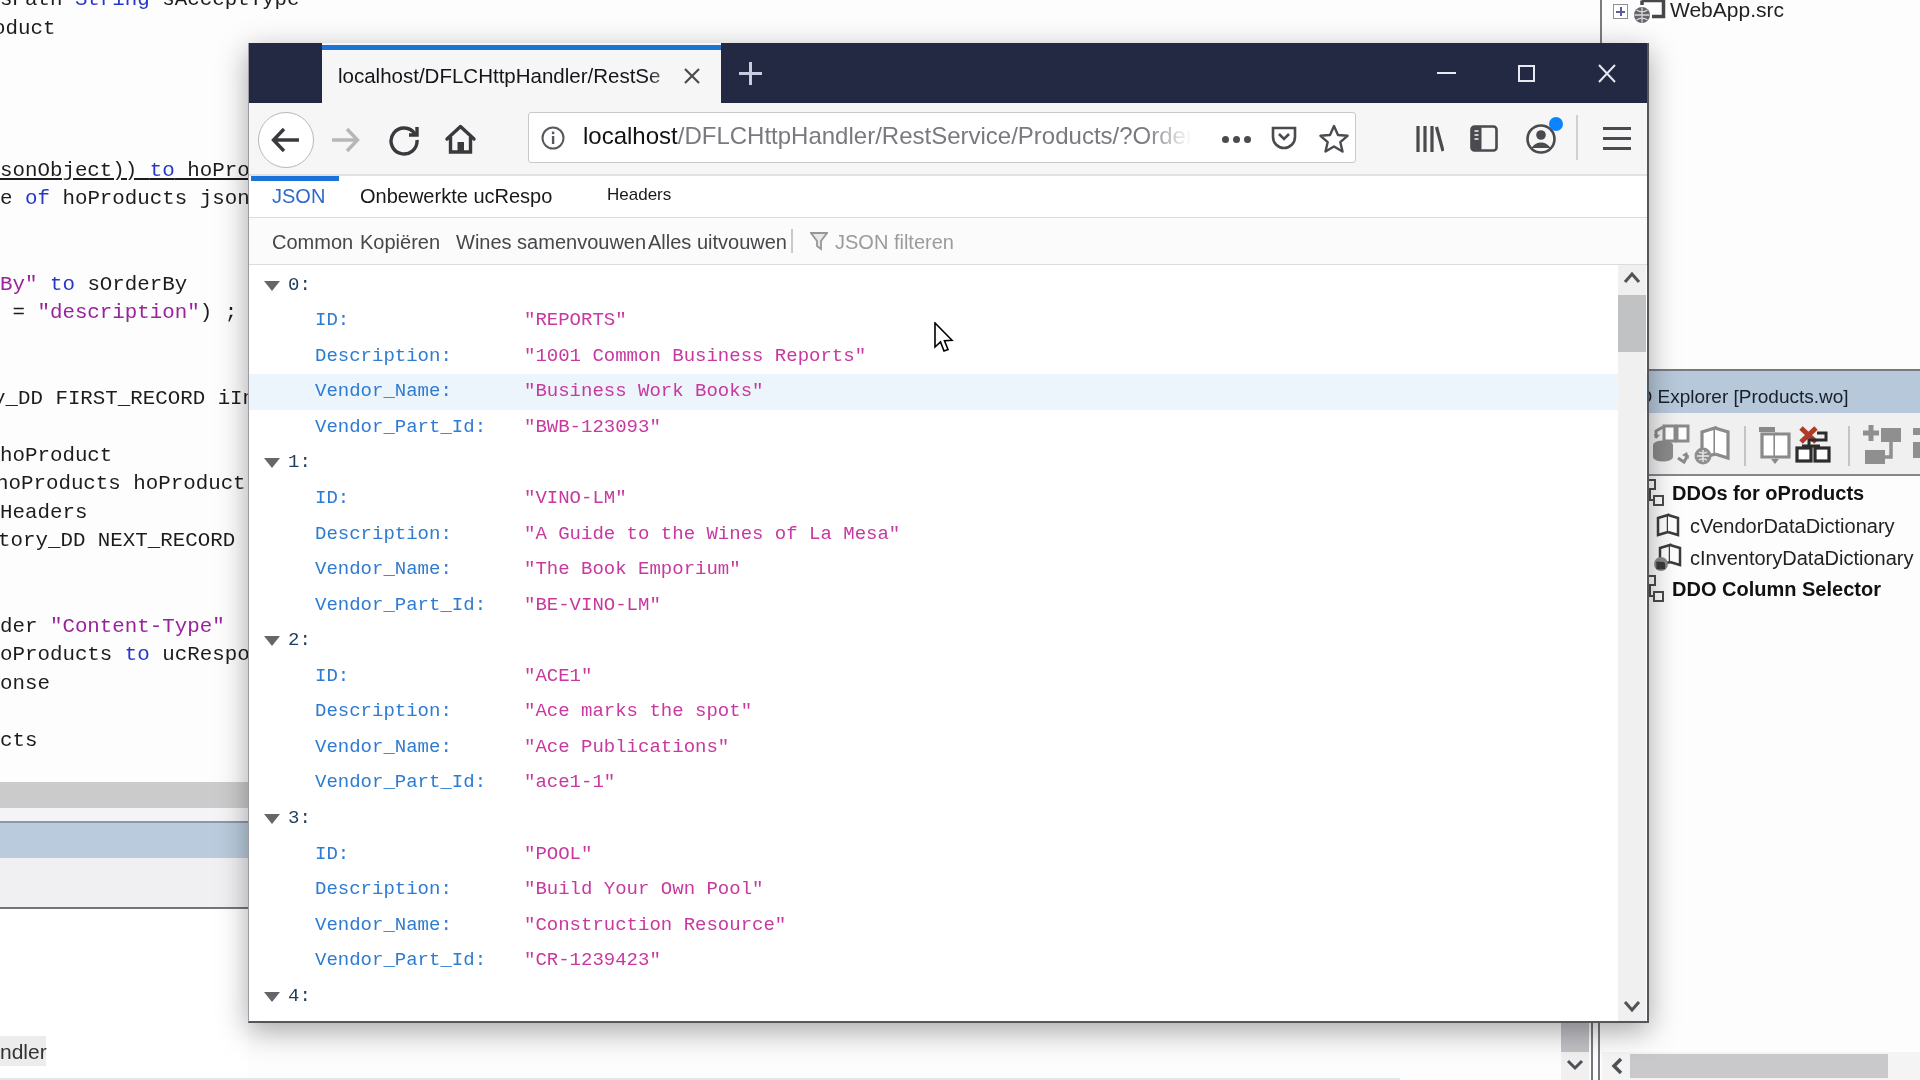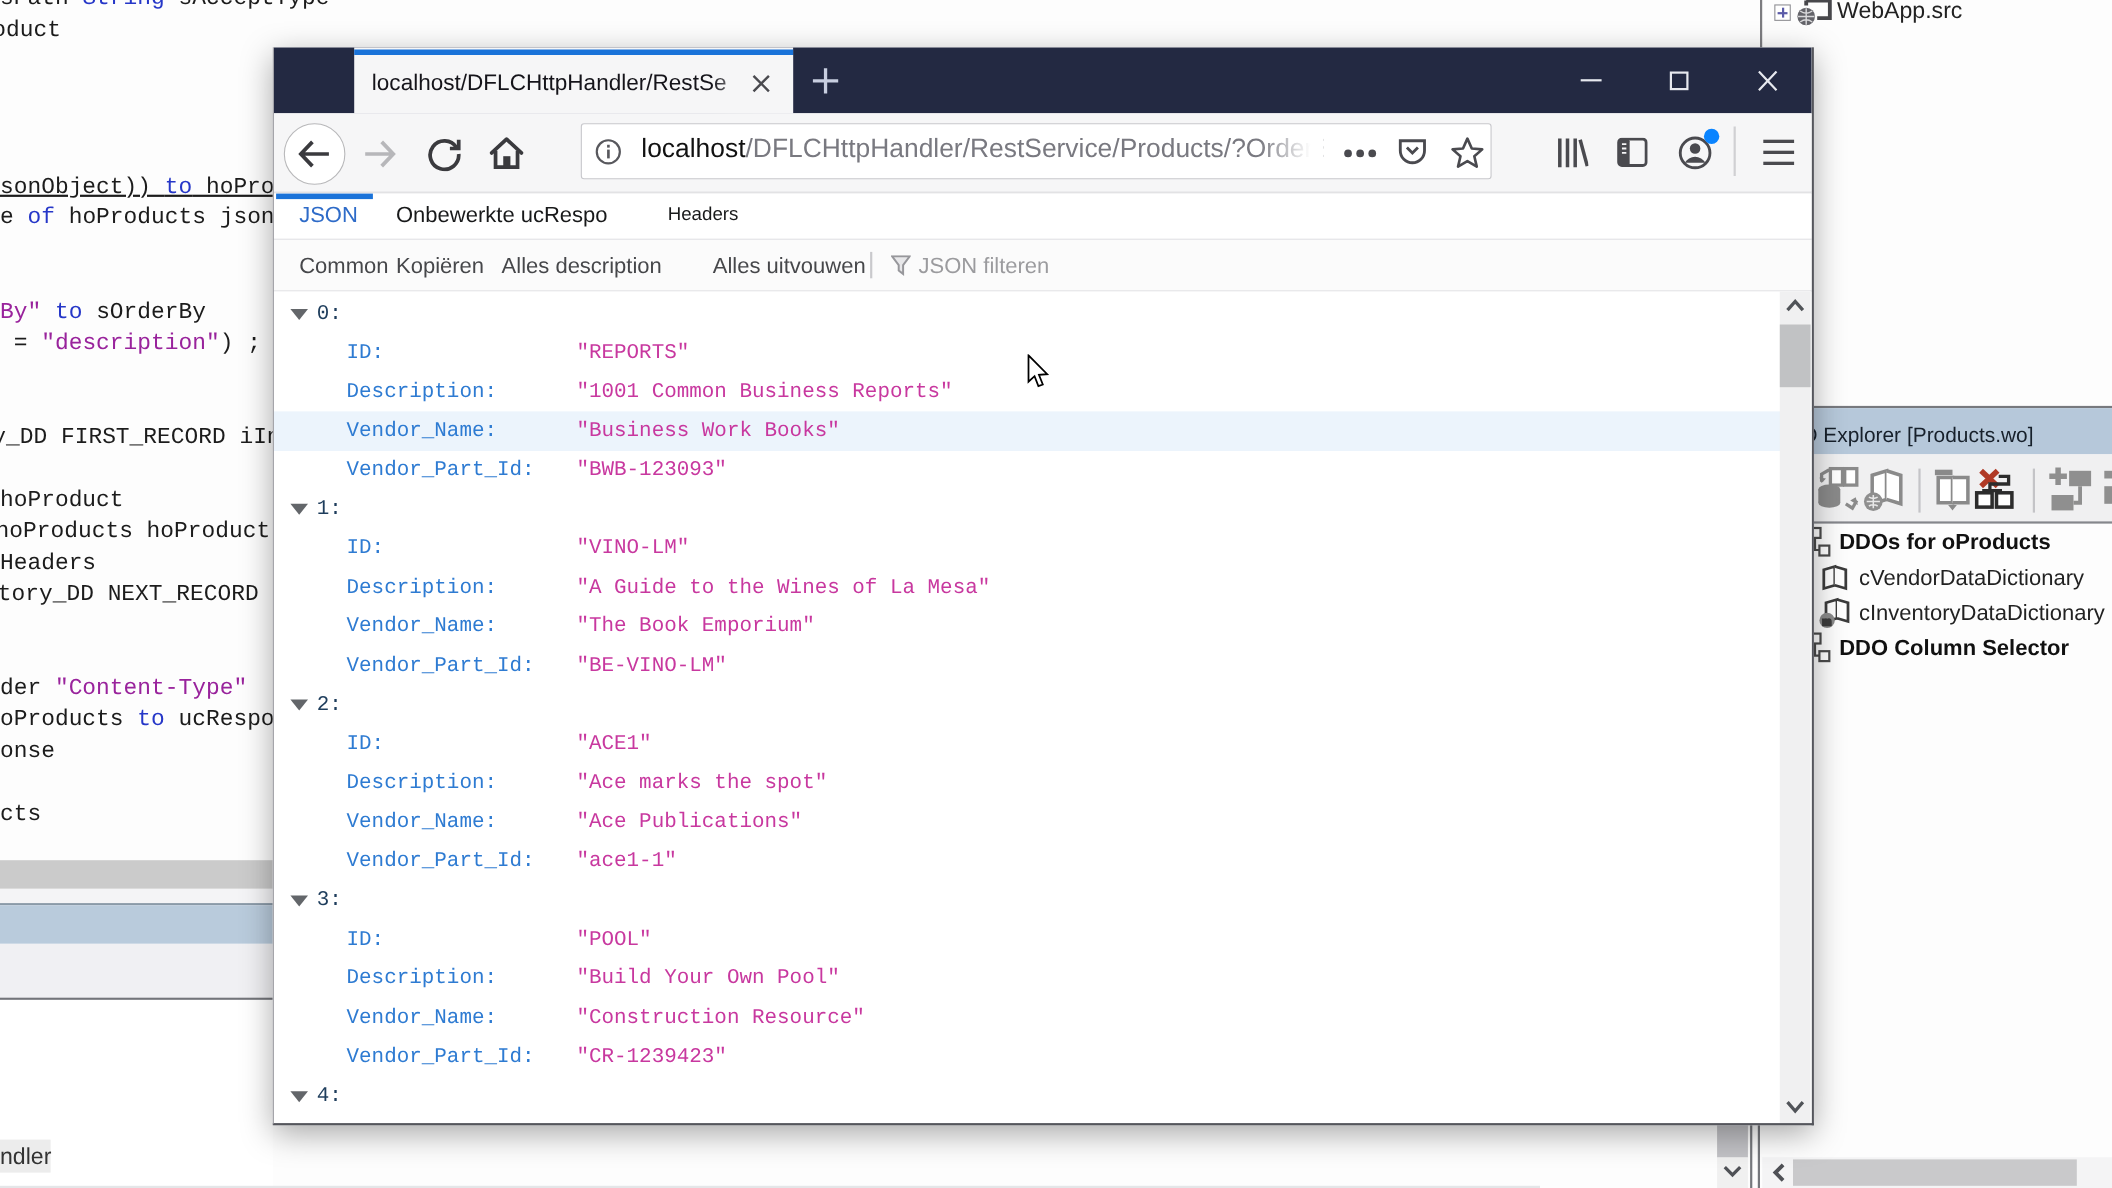--- a/index.html
+++ b/index.html
@@ -266,21 +266,21 @@
     <div class="abs" style="left:0;top:173.5px;width:1398px;height:1.5px;background:#dcdce0;"></div>
   <div class="abs" style="left:2px;top:133px;width:88px;height:4.5px;background:#1a73d9;"></div>
   <div class="abs sans" style="left:23px;top:142px;font-size:20px;color:#2e6bc8;">JSON</div>
   <div class="abs sans" style="left:111px;top:142px;font-size:20px;color:#18191a;">Onbewerkte ucRespo</div>
   <div class="abs sans" style="left:358px;top:142px;font-size:17px;color:#18191a;">Headers</div>
 
   <div class="abs" style="left:0;top:175px;width:1398px;height:45.5px;background:#fbfbfb;"></div>
     <div class="abs" style="left:0;top:220.5px;width:1398px;height:1.5px;background:#dcdce0;"></div>
   <div class="abs sans" style="left:23px;top:188px;font-size:20px;color:#46474a;">Common</div>
   <div class="abs sans" style="left:111px;top:188px;font-size:20px;color:#46474a;">Kopiëren</div>
-  <div class="abs sans" style="left:207px;top:188px;font-size:20px;color:#46474a;">Alles description</div>
+  <div class="abs sans" style="left:207px;top:188px;font-size:20px;color:#46474a;">Wines samenvouwen</div>
   <div class="abs sans" style="left:399px;top:188px;font-size:20px;color:#46474a;">Alles uitvouwen</div>
   <div class="abs" style="left:542px;top:186px;width:1.5px;height:24px;background:#c9c9cc;"></div>
   <svg class="abs" style="left:561px;top:189px;" width="18" height="19" viewBox="0 0 18 19">
       <path d="M1 1 L17 1 L11 9 L11 17 L7 14 L7 9 Z" fill="#e8e8ea" stroke="#97979b" stroke-width="1.8"></path>
     </svg>
   <div class="abs sans" style="left:586px;top:188px;font-size:20px;color:#9b9b9e;">JSON filteren</div>
 
   <div class="abs" id="jsonpanel" style="left:0;top:222px;width:1398px;height:758px;background:#fff;overflow:hidden;">
       <div class="jr" style="top:2.73px;"><span class="abs tri" style="left:15px;top:13px;"></span><span class="abs jidx" style="left:39px;">0:</span></div>
       <div class="jr" style="top:38.27px;"><span class="abs jk" style="left:66px;">ID:</span><span class="abs jv" style="left:275px;">"REPORTS"</span></div>

